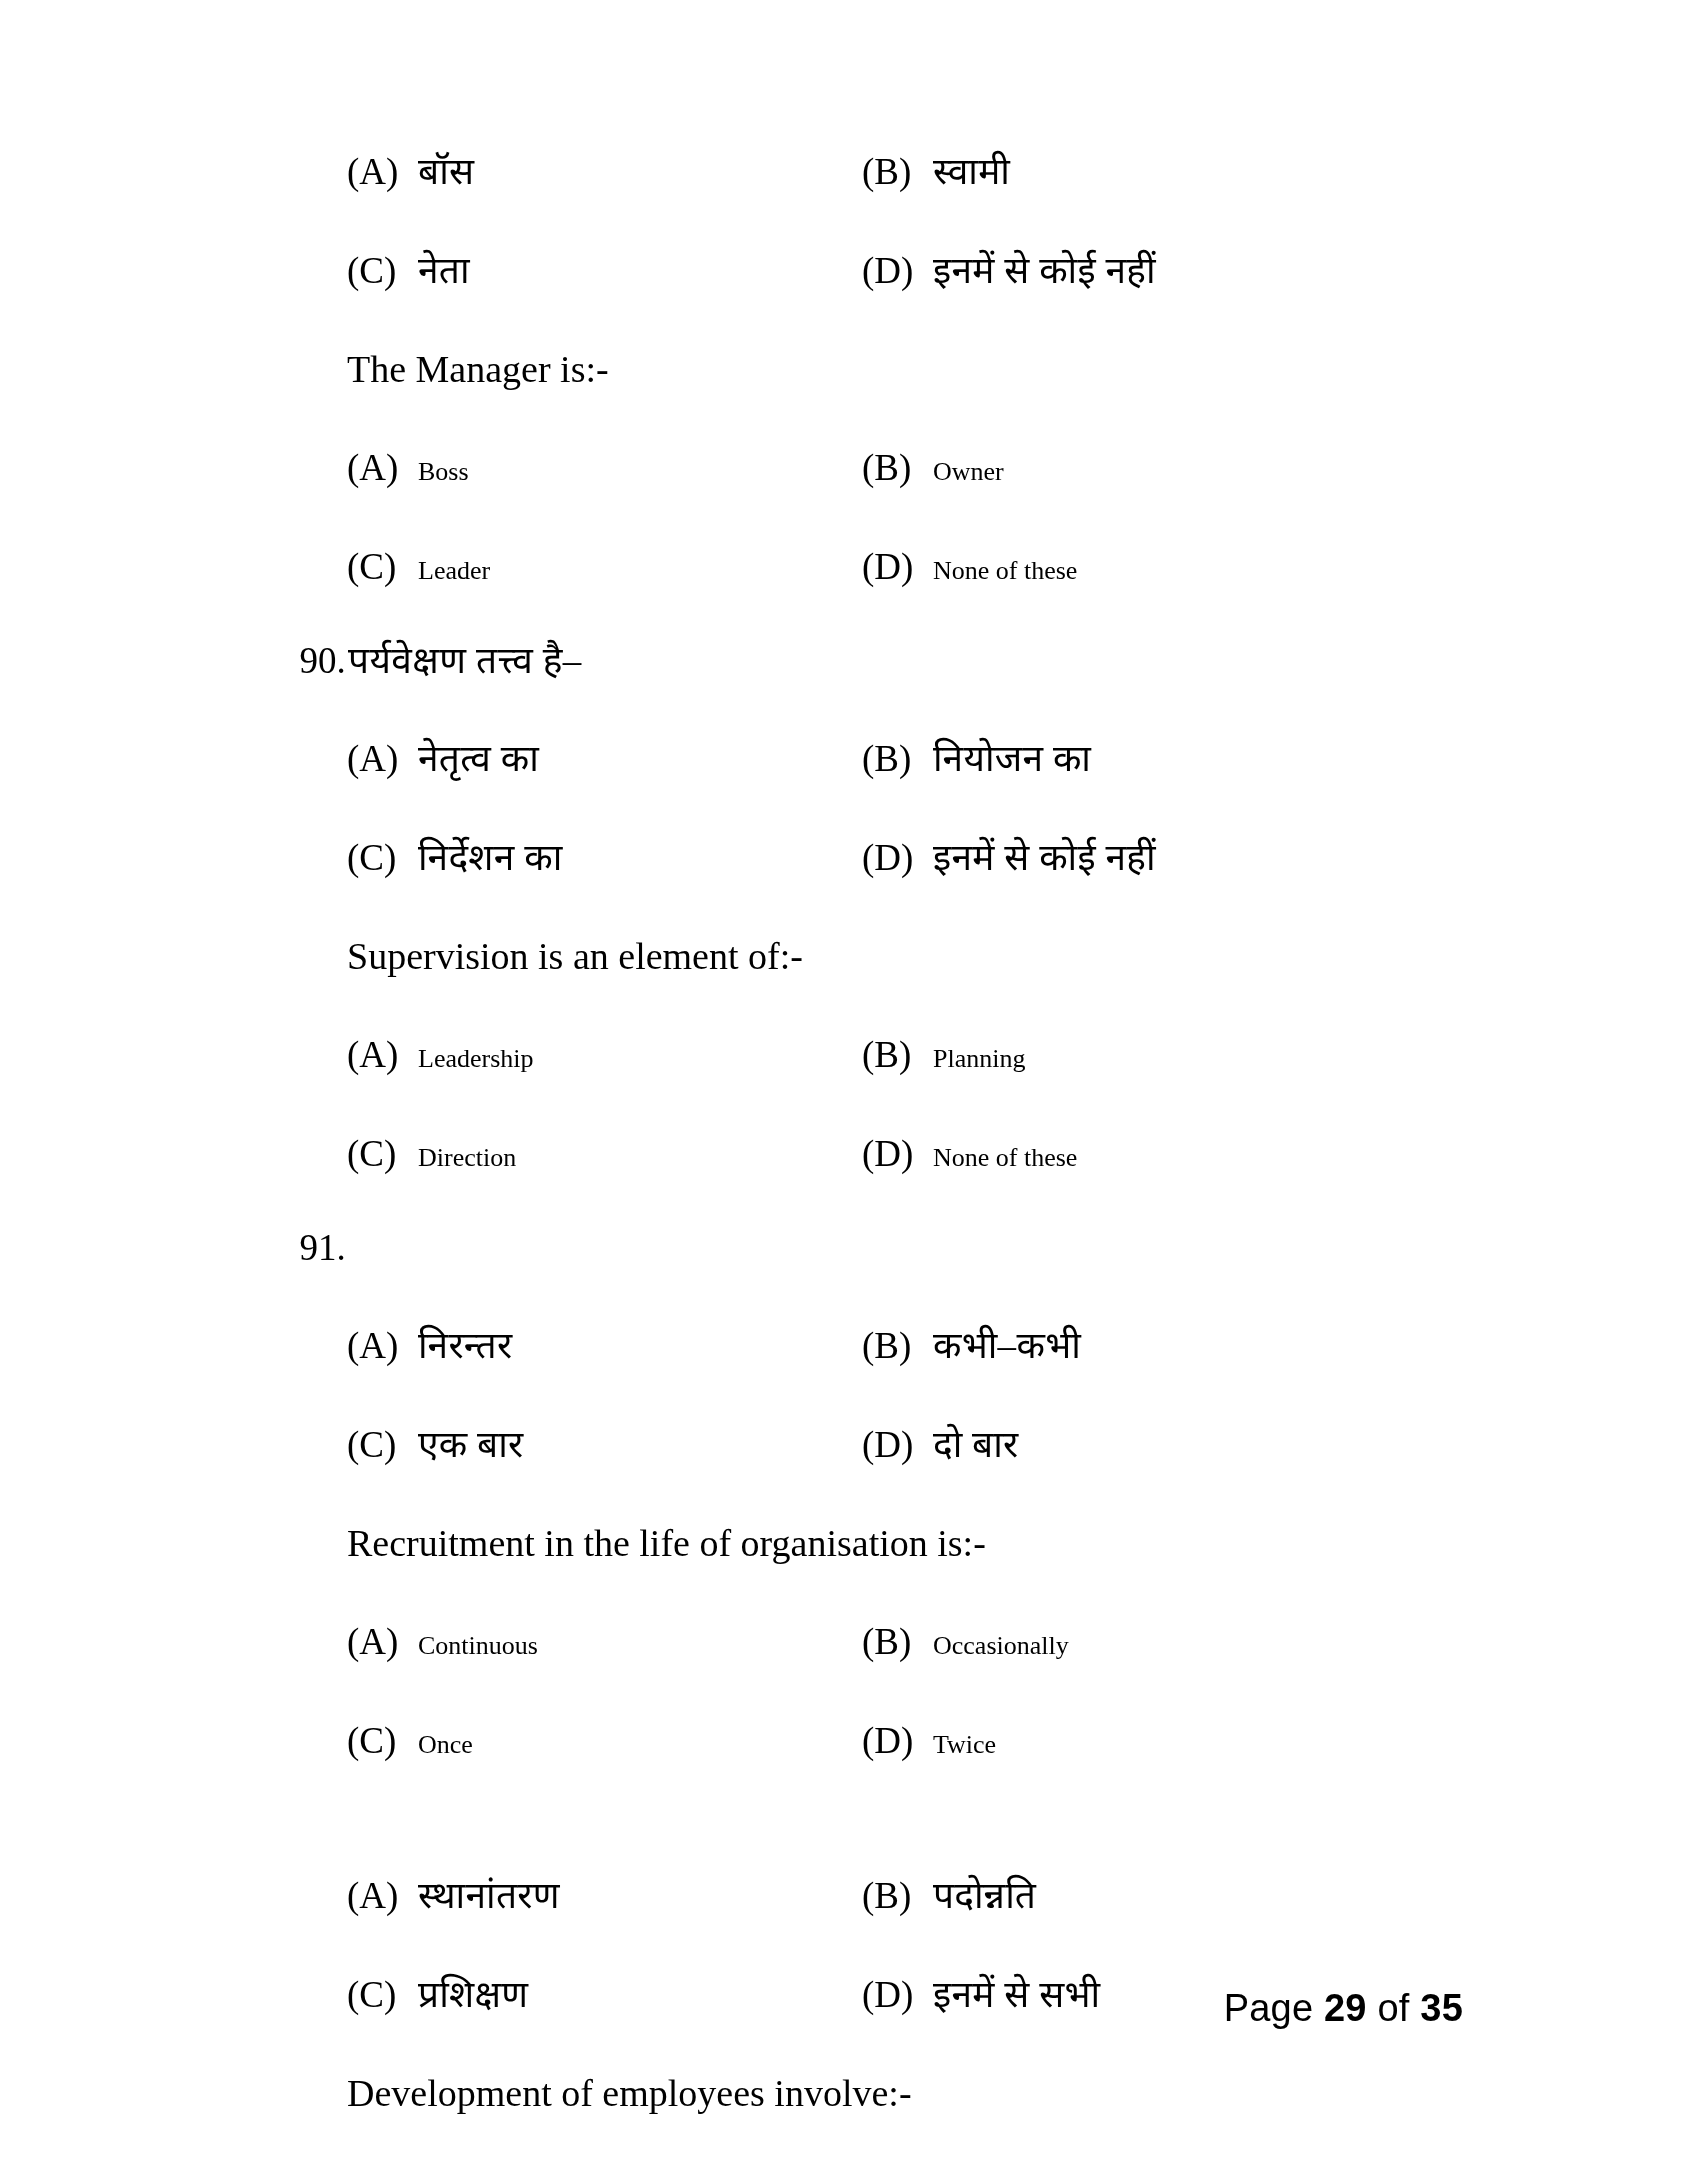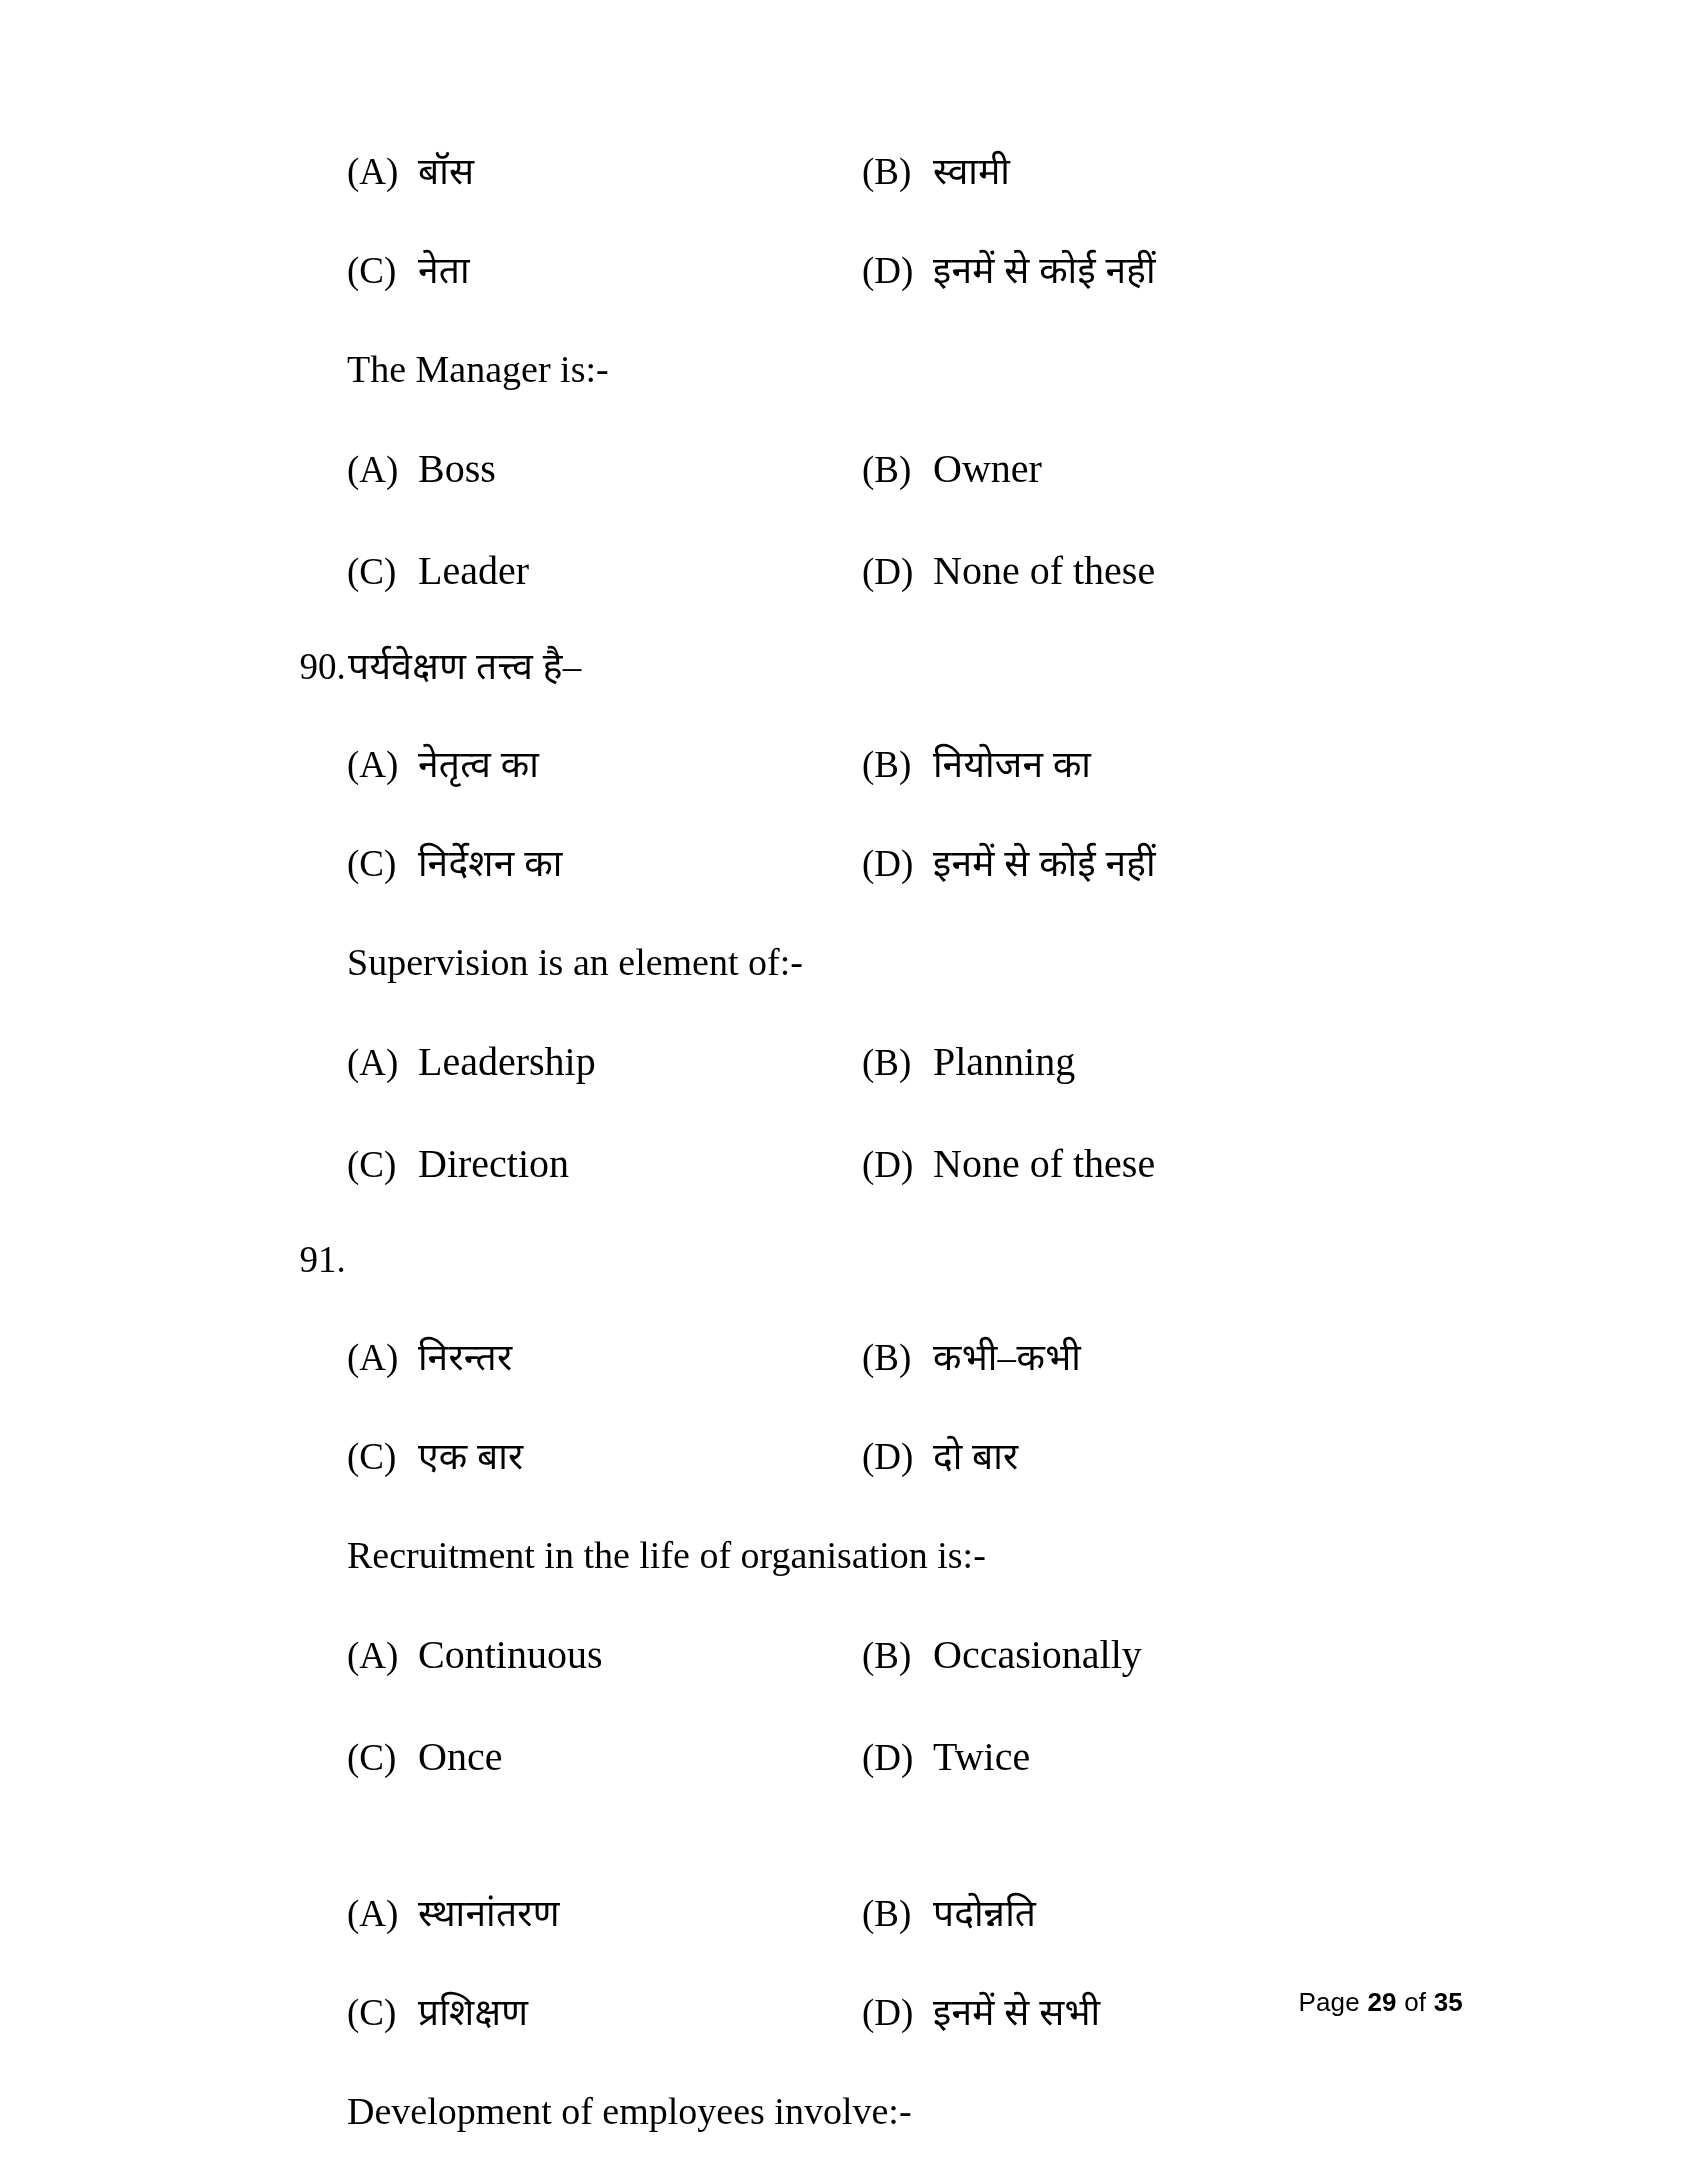--- a/index.html
+++ b/index.html
@@ -72,34 +72,34 @@
   .opt-letter {
     display: inline-block;
     width: 71px;
     flex: 0 0 71px;
     font-size: 37px;
   }
   .opt-text {
     font-size: 37px;
     letter-spacing: 0.3px;
   }
-  .opt-text.en { font-size: 40px; letter-spacing: 0; }
+  .opt-text.en { font-size: 26px; letter-spacing: 0; }
 
   
   .sp-opt  { height: 62px; }   
   .sp-blk  { height: 61px; }   
   .sp-q    { height: 57px; }   
 
   
   .footer {
     position: absolute;
     right: 220px;
     top: 1987px;
     font-family: "Liberation Sans", "DejaVu Sans", sans-serif;
-    font-size: 26px;
+    font-size: 38px;
     color: #000000;
     letter-spacing: 0.2px;
     white-space: nowrap;
   }
   .footer b { font-weight: 700; }
 </style>
 </head>
 <body>
 
 <div class="page">

